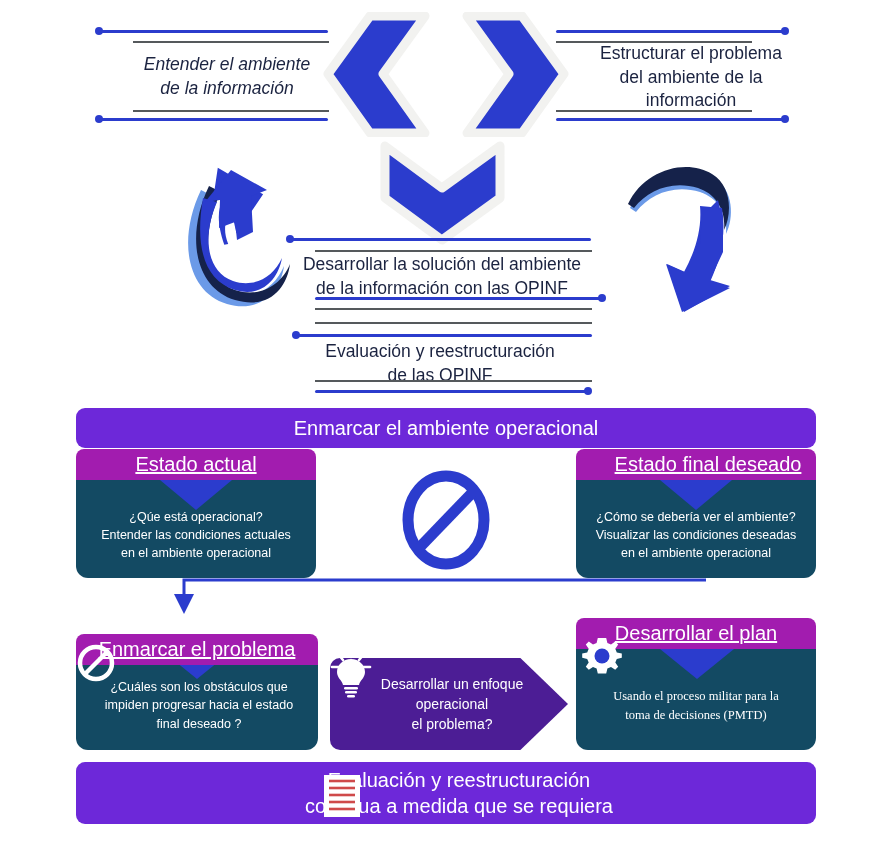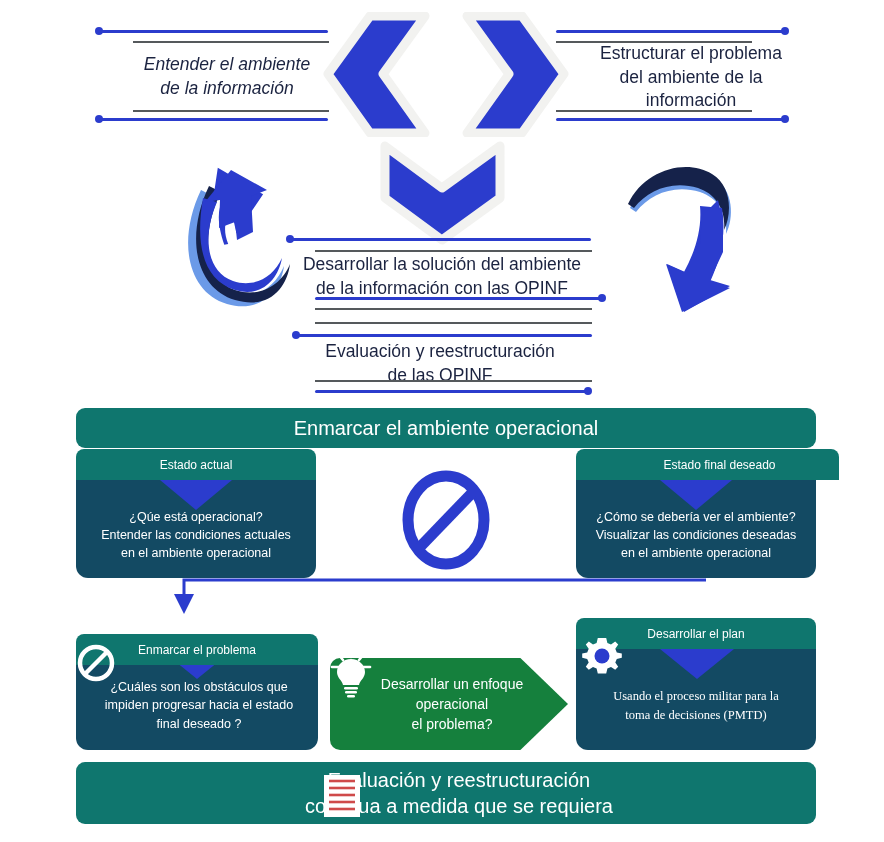--- a/index.html
+++ b/index.html
@@ -39,43 +39,44 @@
     position: absolute;
     text-align: center;
     color: #1b2340;
     font-size: 17.5px;
     line-height: 1.35;
   }
 
   
   .banner {
     position: absolute;
-    background: #0f766e;
+    background: #6d28d9;
     border-radius: 9px;
     color: #ffffff;
     display: flex;
     align-items: center;
     justify-content: center;
     font-size: 20px;
     text-align: center;
     line-height: 1.3;
   }
 
   
   .cardHead {
     position: absolute;
-    background: #0f766e;
+    background: #a21caf;
     border-radius: 8px 8px 0 0;
     color: #fff;
-    font-size: 12px;
+    font-size: 20px;
     display: flex;
     align-items: center;
     justify-content: center;
     text-align: center;
     z-index: 3;
+    text-decoration: underline;
   }
   .cardBody {
     position: absolute;
     background: #134a63;
     border-radius: 0 0 12px 12px;
     color: #ffffff;
     font-size: 12.5px;
     line-height: 1.45;
     text-align: center;
     display: flex;
@@ -88,21 +89,21 @@
   .notch {
     position: absolute;
     background: #2b3ccd;
     z-index: 2;
     clip-path: polygon(0 0, 100% 0, 50% 100%);
   }
 
   
   .arrowBox {
     position: absolute;
-    background: #15803d;
+    background: #4c1d95;
     color: #ffffff;
     font-size: 14px;
     line-height: 1.45;
     text-align: center;
     display: flex;
     align-items: center;
     justify-content: center;
     padding: 8px 34px 8px 40px;
     clip-path: polygon(0 0, 80% 0, 100% 50%, 80% 100%, 0 100%);
     border-radius: 10px 0 0 10px;
@@ -204,21 +205,21 @@
       <div>Entender las condiciones actuales</div>
       <div>en el ambiente operacional</div>
     </div>
   </div>
 
   <svg class="icon" style="left:400px; top:470px;" width="92" height="100" viewBox="0 0 92 100">
     <ellipse cx="46" cy="50" rx="38" ry="44" fill="none" stroke="#2b3ccd" stroke-width="11"></ellipse>
     <line x1="20" y1="77" x2="72" y2="23" stroke="#2b3ccd" stroke-width="11"></line>
   </svg>
 
-  <div class="cardHead" style="left:576px; top:449px; width:263px; height:31px;padding-left:24px;">Estado final deseado</div>
+  <div class="cardHead" style="left:576px; top:449px; width:240px; height:31px;padding-left:24px;">Estado final deseado</div>
   <div class="notch" style="left:660px; top:480px; width:72px; height:30px;"></div>
   <div class="cardBody" style="left:576px; top:480px; width:240px; height:98px;">
     <div>
       <div>¿Cómo se debería ver el ambiente?</div>
       <div>Visualizar las condiciones deseadas</div>
       <div>en el ambiente operacional</div>
     </div>
   </div>
 
   <svg class="connector" style="left:170px; top:578px;" width="540" height="42" viewBox="0 0 540 42">

